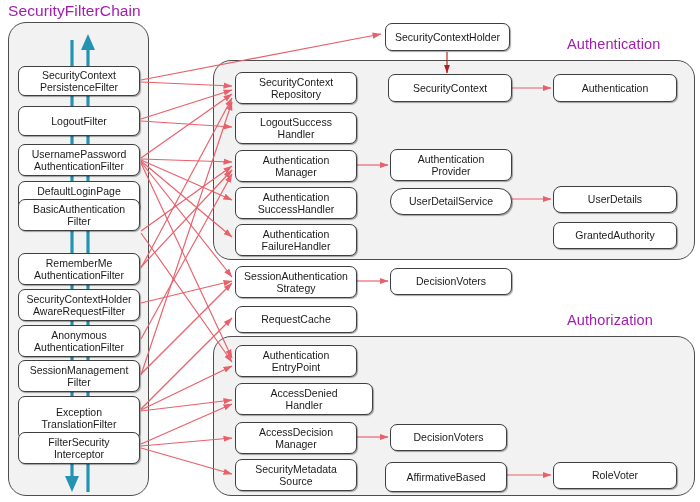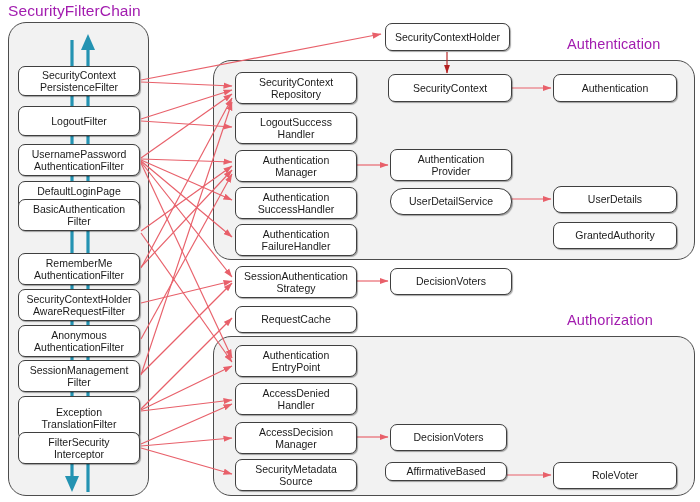--- a/index.html
+++ b/index.html
@@ -237,40 +237,40 @@
 
   <div class="node" style="left:390px;top:268px;width:122px;height:27px;">
     <span>DecisionVoters</span>
     </div>
 
   <div class="node" style="left:235px;top:345px;width:122px;height:32px;">
     <span>Authentication
 EntryPoint</span>
     </div>
 
-  <div class="node" style="left:235px;top:383px;width:122px;height:32px;">
+  <div class="node" style="left:235px;top:383px;width:138px;height:32px;">
     <span>AccessDenied
 Handler</span>
     </div>
 
   <div class="node" style="left:235px;top:422px;width:122px;height:32px;">
     <span>AccessDecision
 Manager</span>
     </div>
 
   <div class="node" style="left:235px;top:459px;width:122px;height:32px;">
     <span>SecurityMetadata
 Source</span>
     </div>
 
   <div class="node" style="left:390px;top:424px;width:117px;height:27px;">
     <span>DecisionVoters</span>
     </div>
 
-  <div class="node" style="left:385px;top:462px;width:122px;height:19px;">
+  <div class="node" style="left:385px;top:462px;width:122px;height:30px;">
     <span>AffirmativeBased</span>
     </div>
 
   <div class="node" style="left:553px;top:462px;width:124px;height:27px;">
     <span>RoleVoter</span>
     </div>
 
 </div>
 
 </body></html>

